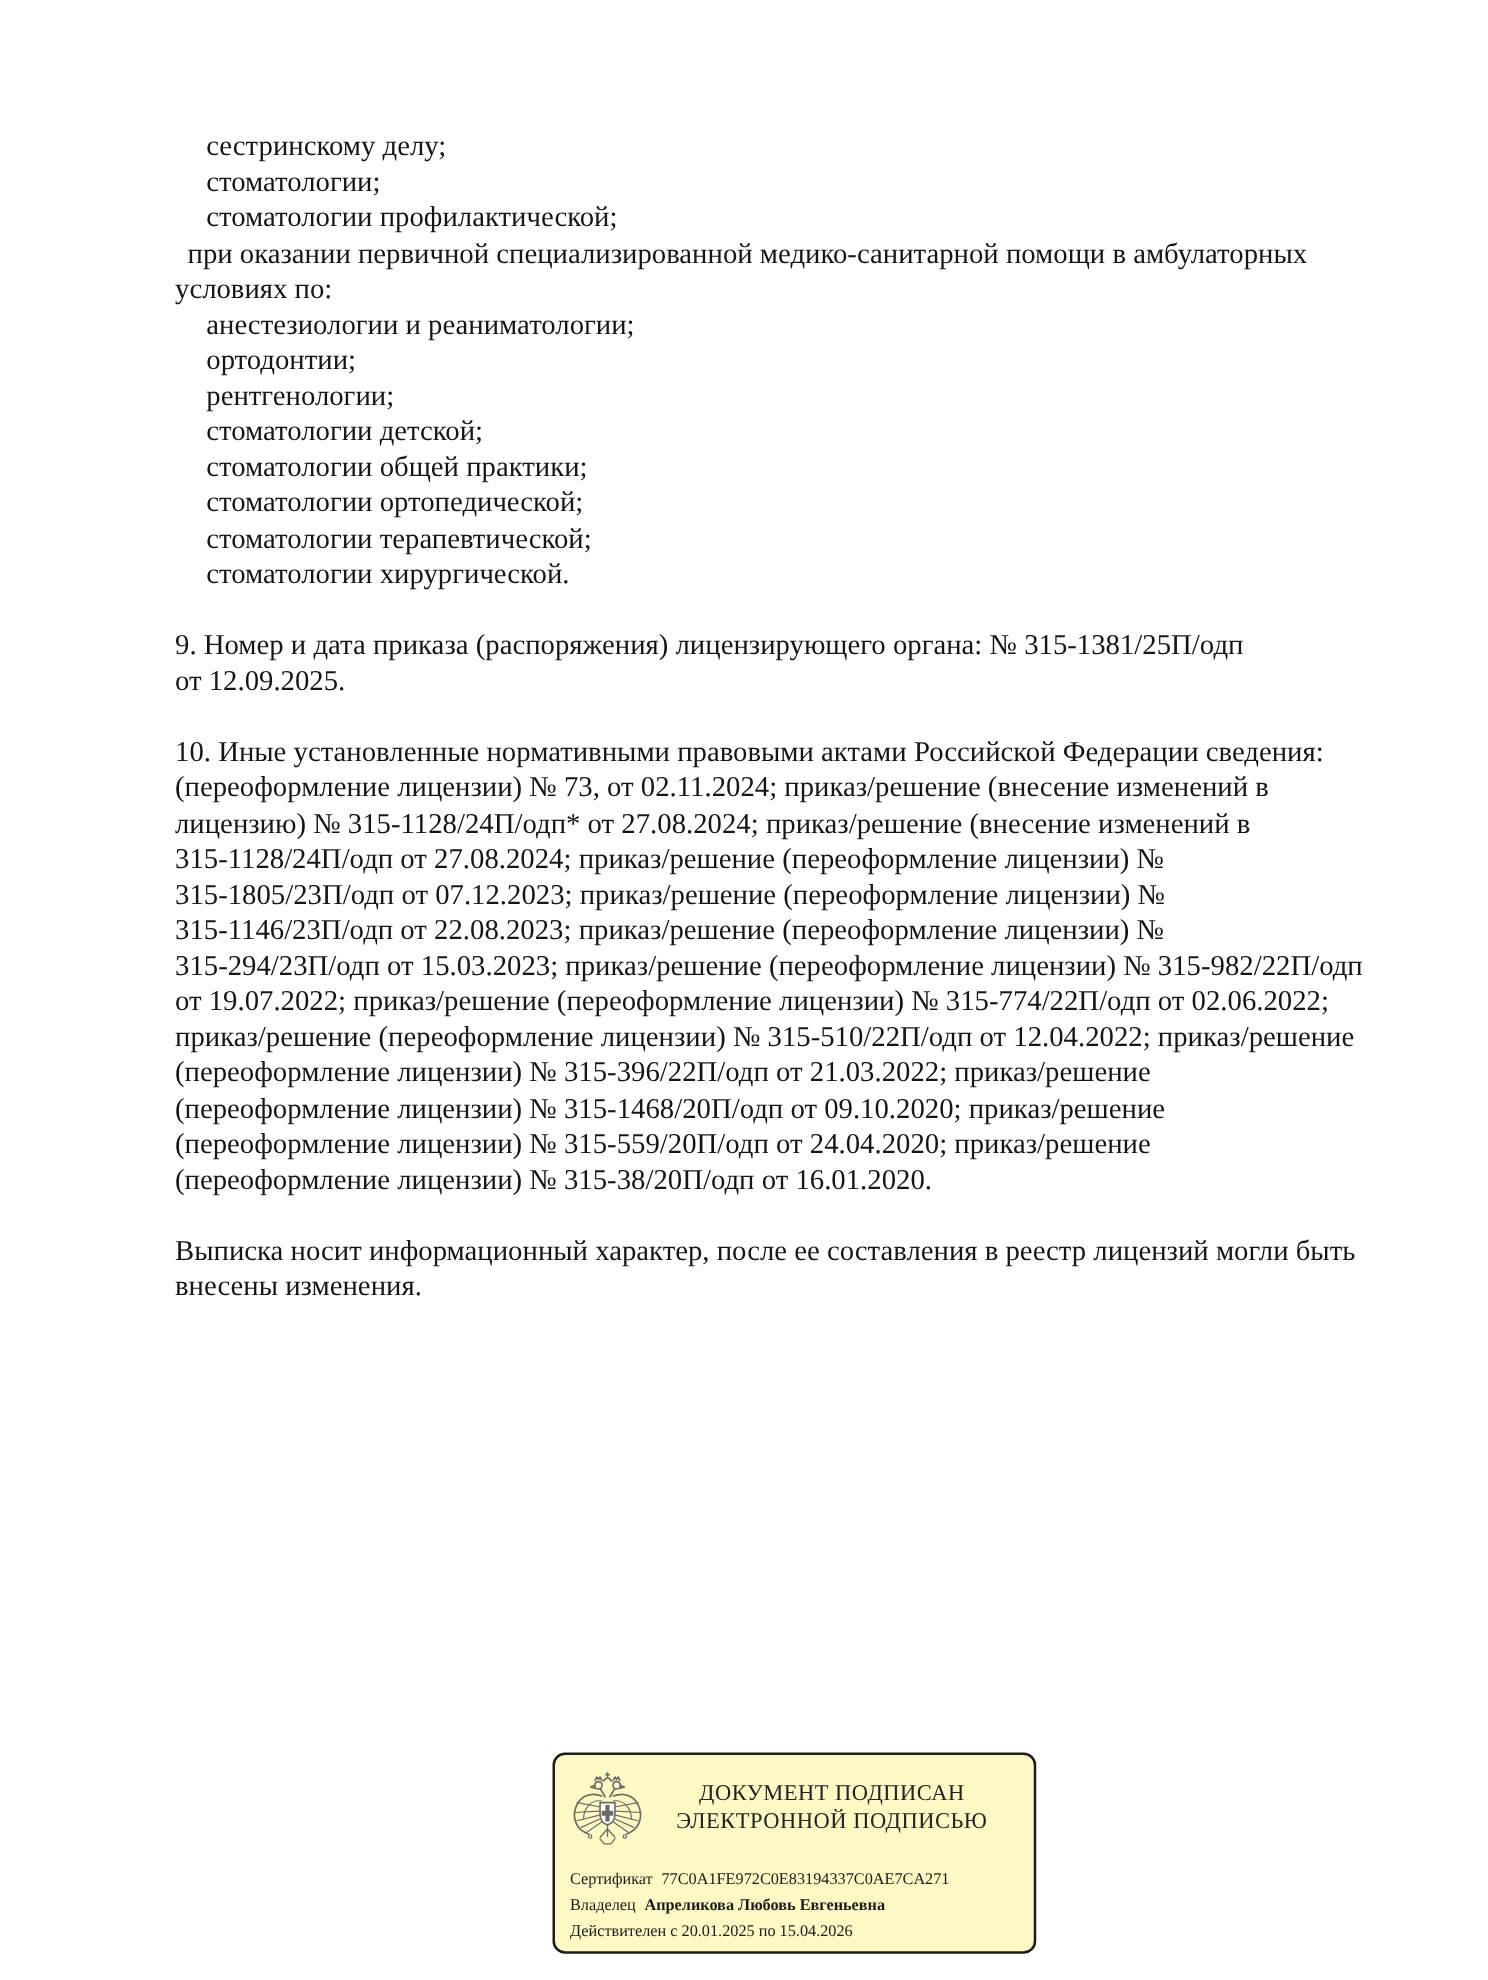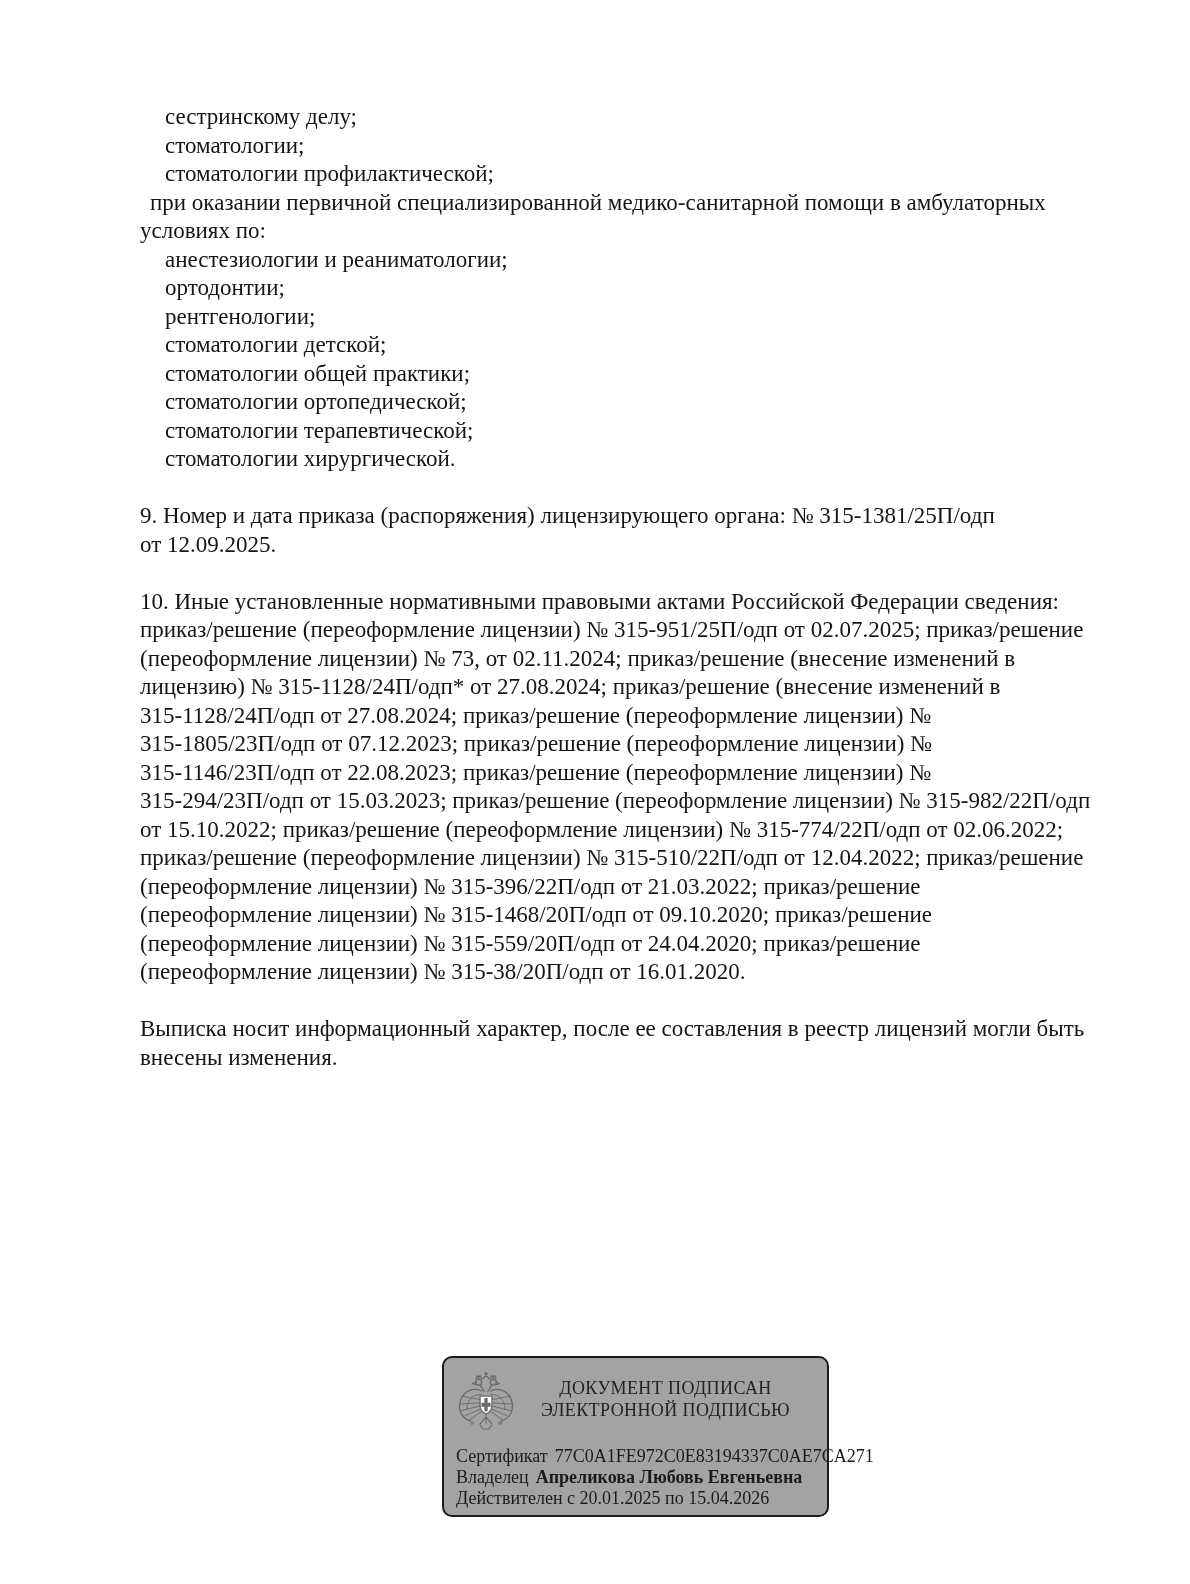--- a/index.html
+++ b/index.html
@@ -24,25 +24,25 @@
     width:1010px;
   }
   .line{white-space:nowrap;}
   .list .line{padding-left:25px;}
   .intro .line:first-child{padding-left:10px;}
   .spaced{margin-top:28.5px;}
 
   
   .stamp{
     position:absolute;
-    left:442px;top:1356px;
+    left:442px;top:1402px;
     width:387px;height:161px;
     border:2px solid var(--stamp-border);
     border-radius:10px;
-    background:#a3a3a3;
+    background:#fef9c3;
   }
   .stamp-head{
     display:flex;
     align-items:flex-start;
     padding:13px 12px 0 12px;
   }
   .eagle{
     width:60px;height:66px;
     flex:0 0 auto;
     display:block;
@@ -52,21 +52,21 @@
     flex:1 1 auto;
     text-align:center;
     font-size:18px;
     line-height:22px;
     letter-spacing:0.4px;
     color:#222222;
     padding-top:6px;
   }
   .stamp-lines{
     padding:9px 12px 0 12px;
-    font-size:18px;
+    font-size:13px;
     line-height:21px;
     color:#1b1b1b;
   }
   .stamp-line .lbl{margin-right:7px;}
   .stamp-line .bold{font-weight:bold;margin-top:40px;}
 </style>
 </head>
 <body>
 
 <div class="doc">
@@ -93,28 +93,27 @@
       <div class="line">стоматологии хирургической.</div>
     </div>
 
   <div class="para spaced">
       <div class="line">9. Номер и дата приказа (распоряжения) лицензирующего органа: № 315-1381/25П/одп</div>
       <div class="line">от 12.09.2025.</div>
     </div>
 
   <div class="para spaced">
       <div class="line">10. Иные установленные нормативными правовыми актами Российской Федерации сведения:</div>
-      <div class="line">приказ/решение (переоформление лицензии) № 315-951/25П/одп от 02.07.2025; приказ/решение</div>
       <div class="line">(переоформление лицензии) № 73, от 02.11.2024; приказ/решение (внесение изменений в</div>
       <div class="line">лицензию) № 315-1128/24П/одп* от 27.08.2024; приказ/решение (внесение изменений в</div>
       <div class="line">315-1128/24П/одп от 27.08.2024; приказ/решение (переоформление лицензии) №</div>
       <div class="line">315-1805/23П/одп от 07.12.2023; приказ/решение (переоформление лицензии) №</div>
       <div class="line">315-1146/23П/одп от 22.08.2023; приказ/решение (переоформление лицензии) №</div>
       <div class="line">315-294/23П/одп от 15.03.2023; приказ/решение (переоформление лицензии) № 315-982/22П/одп</div>
-      <div class="line">от 15.10.2022; приказ/решение (переоформление лицензии) № 315-774/22П/одп от 02.06.2022;</div>
+      <div class="line">от 19.07.2022; приказ/решение (переоформление лицензии) № 315-774/22П/одп от 02.06.2022;</div>
       <div class="line">приказ/решение (переоформление лицензии) № 315-510/22П/одп от 12.04.2022; приказ/решение</div>
       <div class="line">(переоформление лицензии) № 315-396/22П/одп от 21.03.2022; приказ/решение</div>
       <div class="line">(переоформление лицензии) № 315-1468/20П/одп от 09.10.2020; приказ/решение</div>
       <div class="line">(переоформление лицензии) № 315-559/20П/одп от 24.04.2020; приказ/решение</div>
       <div class="line">(переоформление лицензии) № 315-38/20П/одп от 16.01.2020.</div>
     </div>
 
   <div class="para spaced">
       <div class="line">Выписка носит информационный характер, после ее составления в реестр лицензий могли быть</div>
       <div class="line">внесены изменения.</div>

